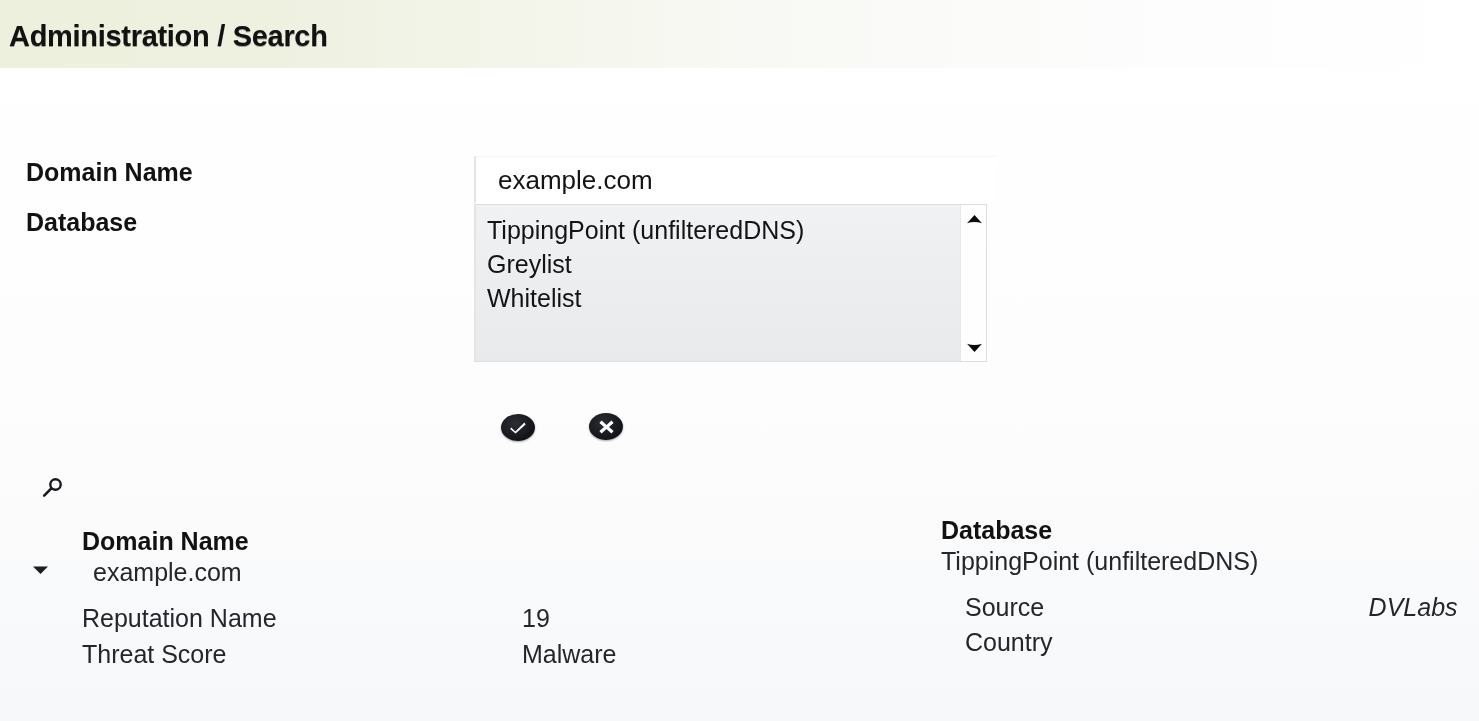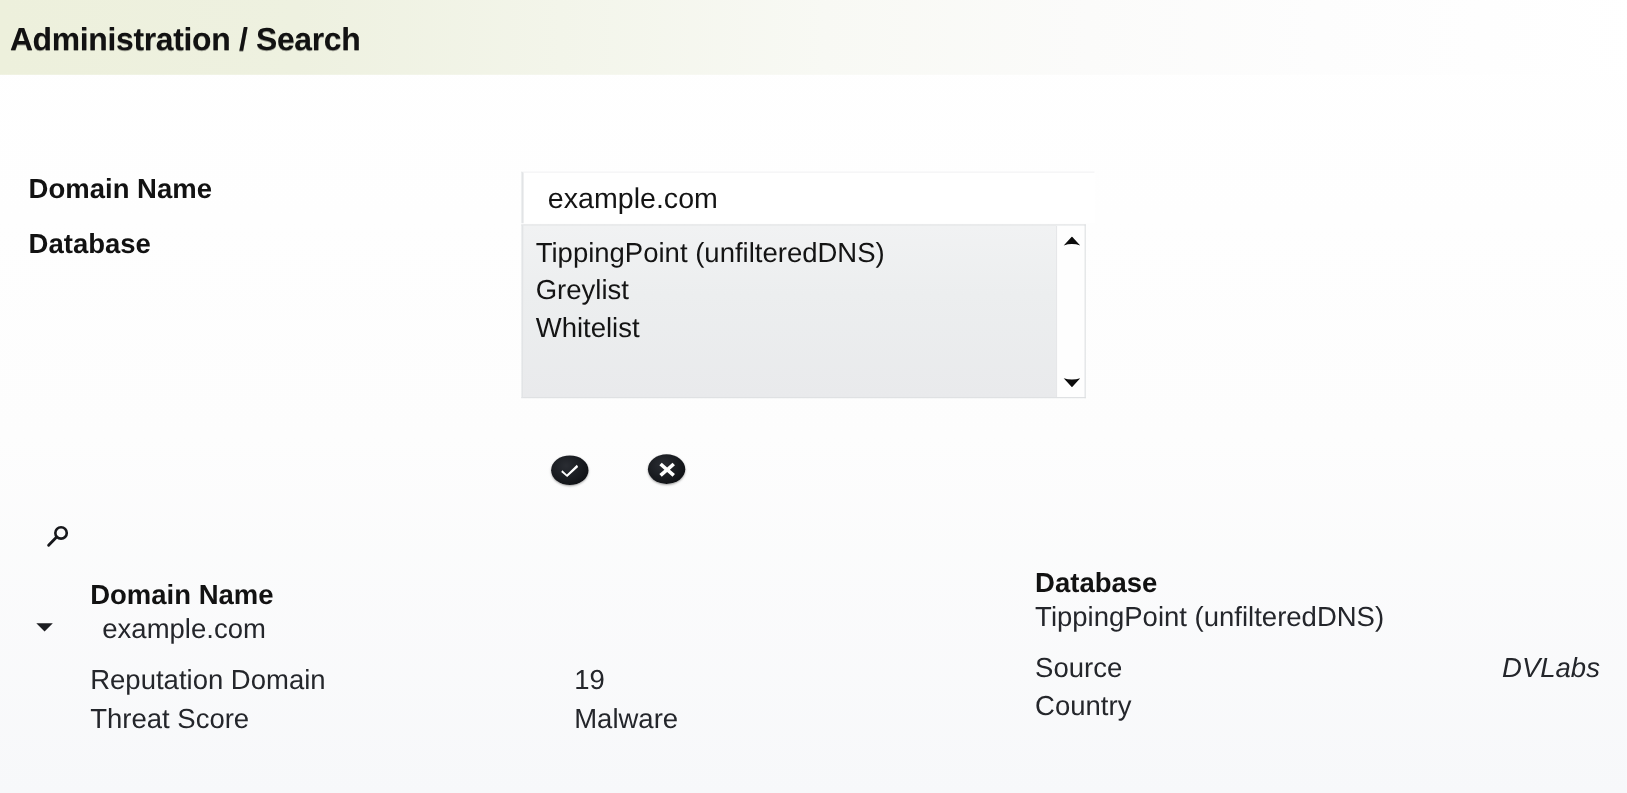--- a/index.html
+++ b/index.html
@@ -225,21 +225,21 @@
   .prop-val {
     font-size: 25px;
     color: #24262b;
   }
   #result-col-left .prop-rows { margin-top: 13px; }
   #result-col-left .prop-row   { line-height: 36px; }
   #result-col-left .prop-key   { width: 440px; }
   #result-col-left .prop-val   { width: 200px; }
 
   #result-col-right .prop-rows { margin-top: 14px; }
-  #result-col-right .prop-row  { line-height: 35px; }
+  #result-col-right .prop-row  { line-height: 35px; margin-left: 24px; }
   #result-col-right .prop-key  { width: 400px; }
   #result-col-right .prop-val  { width: 138px; text-align: center; font-style: italic; }
   #result-col-right .result-headvalue { margin-top: 2px; }
   #result-col-left .result-headvalue  { margin-top: 2px; }
 </style>
 </head>
 <body>
 
 <div class="page"></div>
 
@@ -300,21 +300,21 @@
   <svg width="17" height="10" viewBox="0 0 17 10" aria-hidden="true">
     <path d="M1 1.5 L16 1.5 L8.5 9 Z" fill="#1c1d21"></path>
   </svg>
 </div>
 
 <div class="result-col" id="result-col-left">
   <div class="result-heading">Domain Name</div>
   <div class="result-headvalue">example.com</div>
   <div class="prop-rows">
     <div class="prop-row">
-      <span class="prop-key">Reputation Domain</span>
+      <span class="prop-key">Reputation Name</span>
       <span class="prop-val">19</span>
     </div>
     <div class="prop-row">
       <span class="prop-key">Threat Score</span>
       <span class="prop-val">Malware</span>
     </div>
   </div>
 </div>
 
 <div class="result-col" id="result-col-right">

